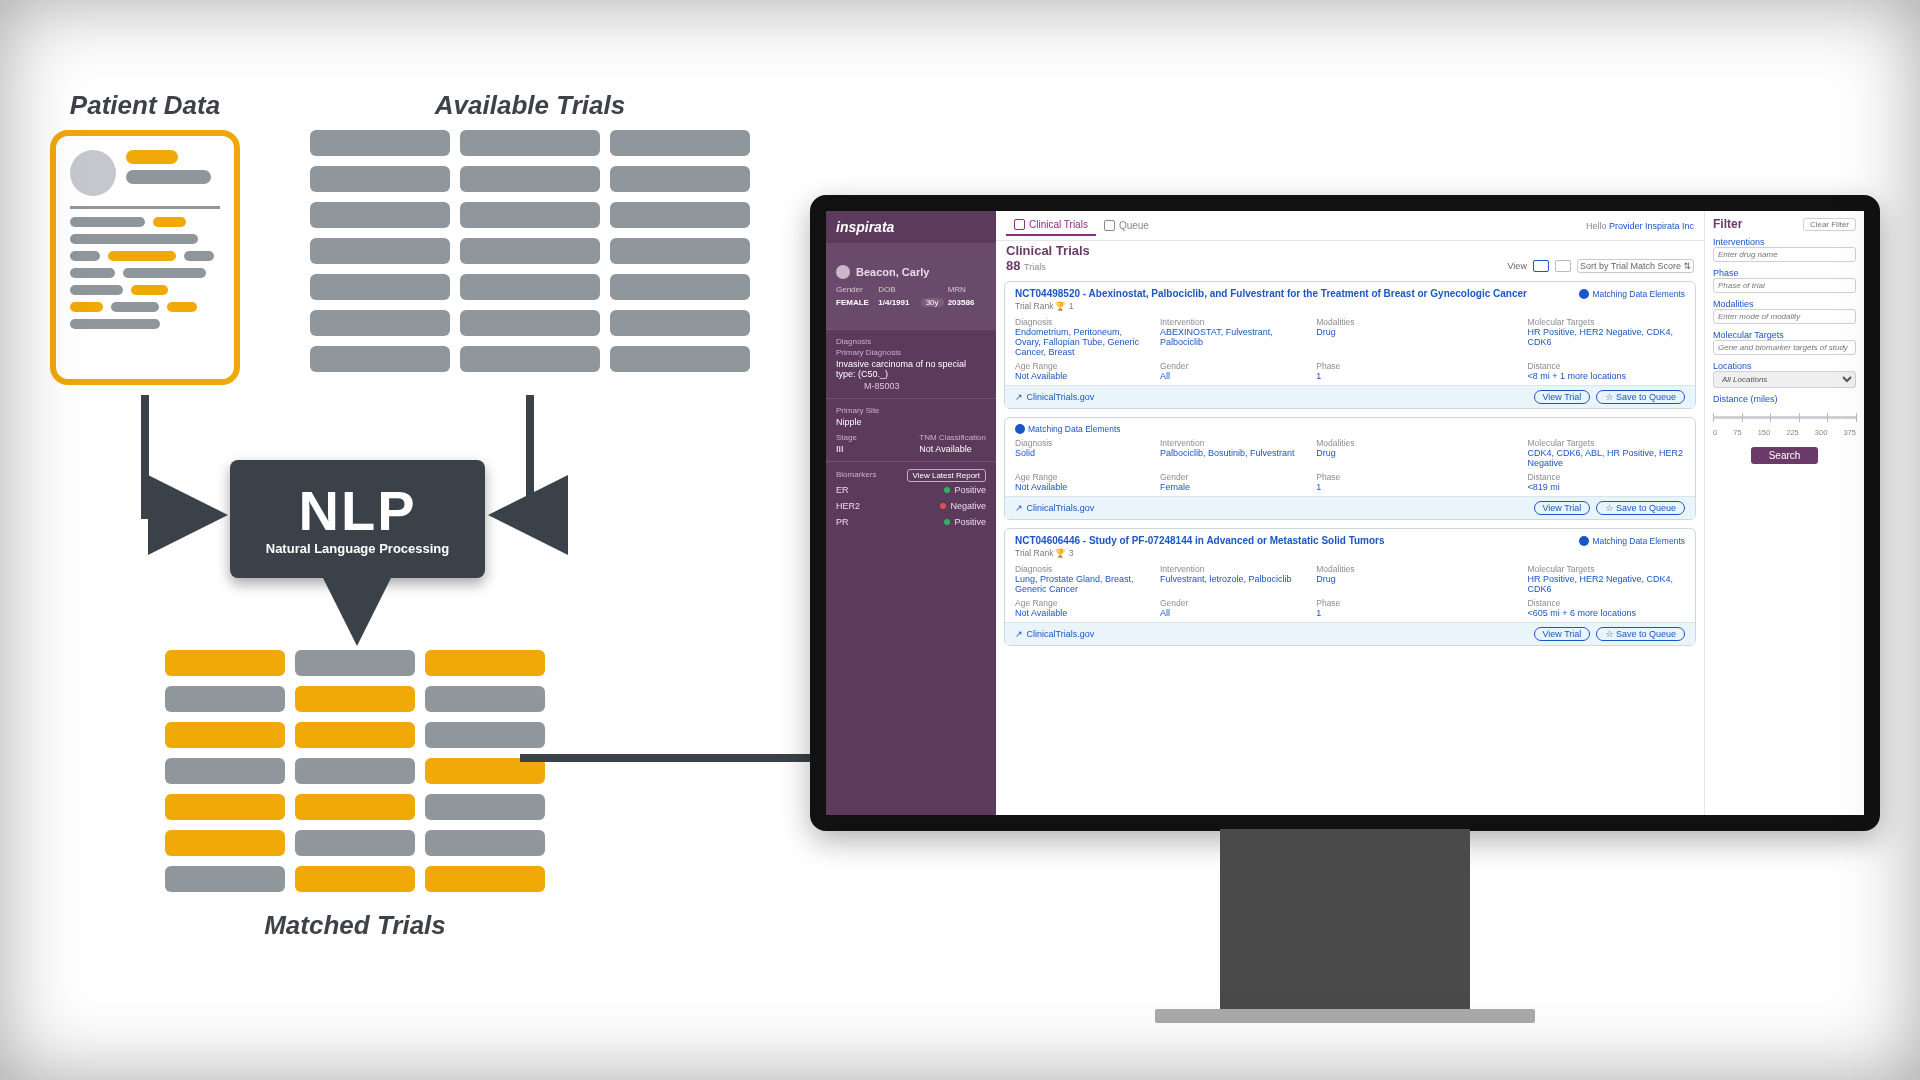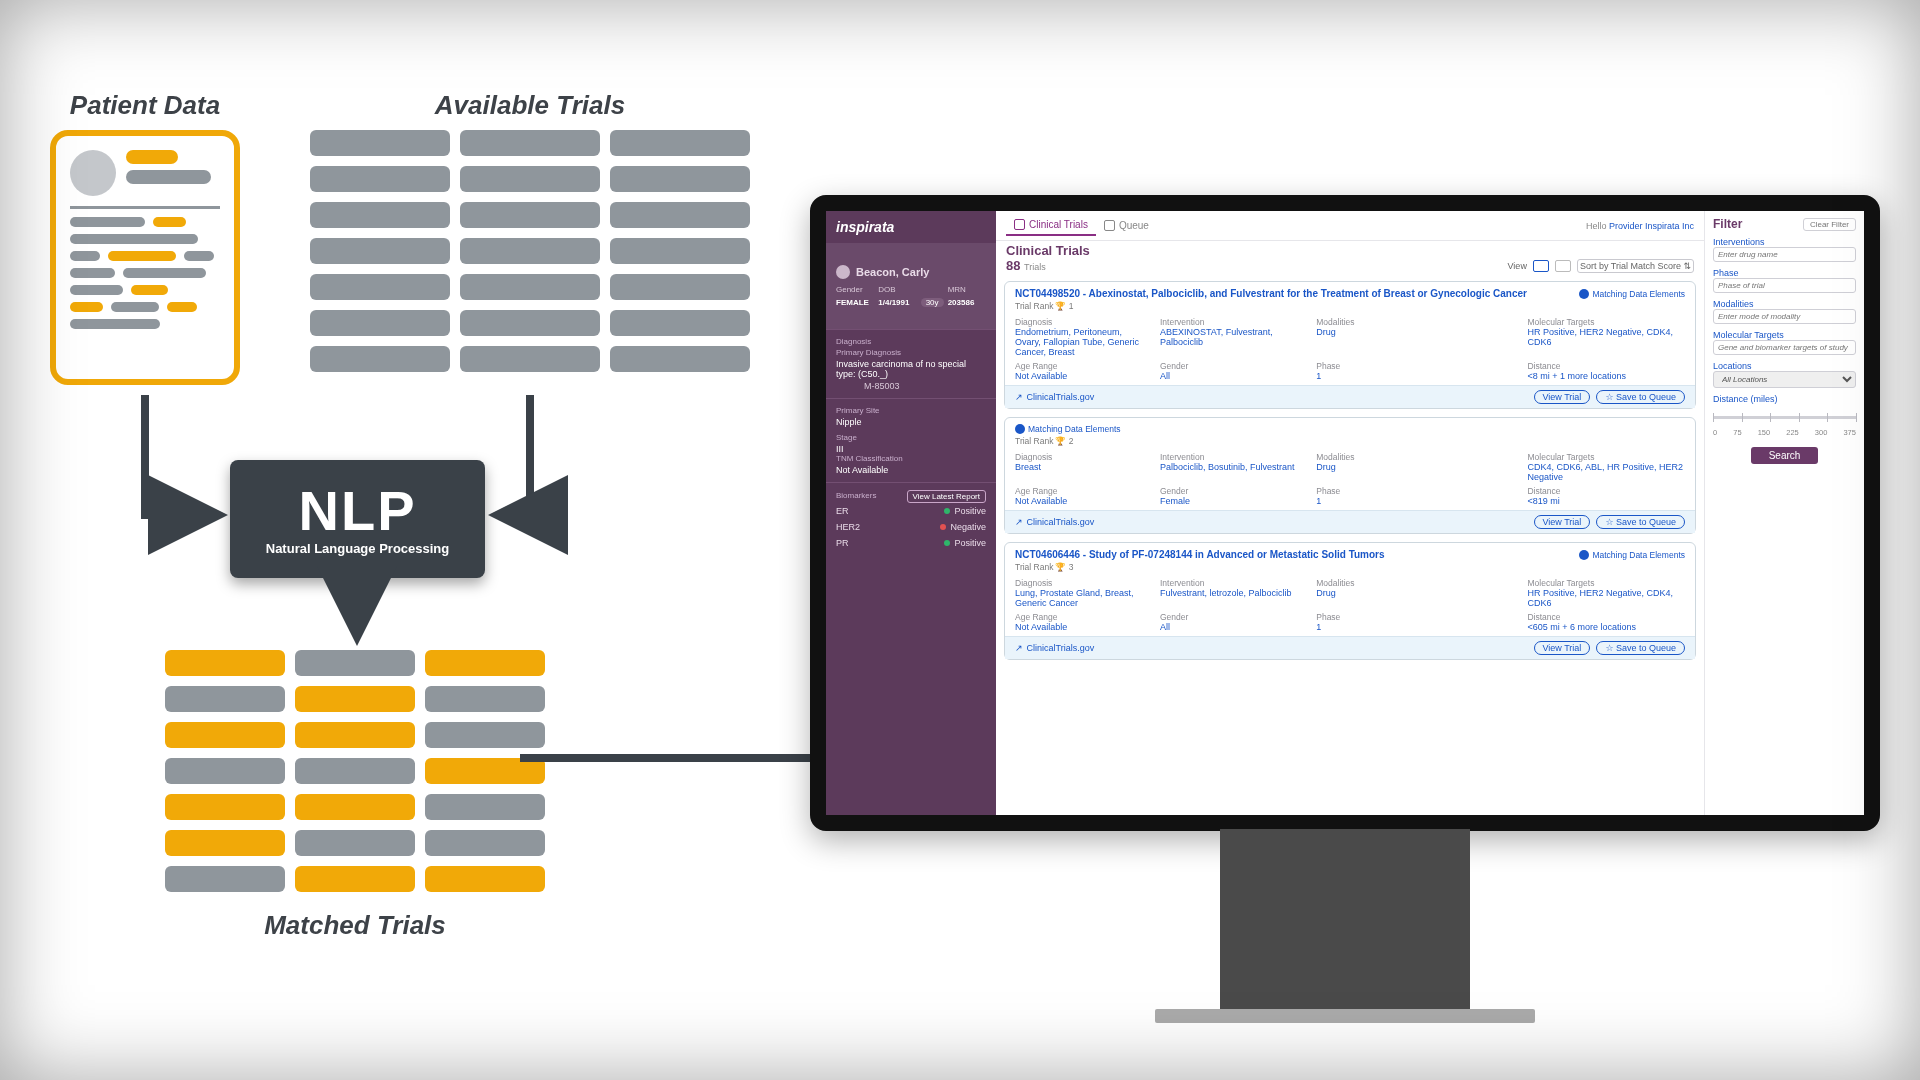--- a/index.html
+++ b/index.html
@@ -54,21 +54,21 @@
   .pblock { background:#6a4a6a; padding: 22px 10px; }
   .pname { display:flex; align-items:center; gap:6px; font-size: 11px; font-weight:600; }
   .pava { width:14px;height:14px;border-radius:50%;background:#cbb7ca; }
   .pmeta { display:grid; grid-template-columns: 1fr 1fr .6fr 1fr; gap:4px; margin-top:6px; font-size:8px; }
   .pmeta .label{ color:#d9c8d8; }
   .pmeta .val{ color:#fff; font-weight:600; }
   .pill { display:inline-block; background:#7d5d7c; color:#fff; border-radius:8px; padding:0 5px; font-size:8px; }
   .sidesec { padding: 7px 10px; border-top:1px solid #734f72; }
   .sidesec h6 { color:#c8aecb; font-size:8px; font-weight:400; margin-bottom:2px; }
   .sidesec .v { color:#fff; font-size:9px; }
-  .side-row { display:flex; justify-content:space-between;flex-direction:column; }
+  .side-row { display:flex; justify-content:space-between; }
   .biom { display:flex; justify-content:space-between; align-items:center; font-size:9px; padding:3px 0; }
   .biom .dot { width:6px; height:6px; border-radius:50%; display:inline-block; margin-right:4px; }
   .dot.green{background:#2fb56a;} .dot.red{background:#e25151;}
   .vlr { border:1px solid #caa6c9; border-radius:3px; font-size:8px; padding:1px 5px; color:#fff; float:right; }
 
   .main { flex:1; display:flex; }
   .center { flex:1; display:flex; flex-direction:column; }
   .tabs { display:flex; align-items:center; border-bottom:1px solid #e6e6ea; padding: 4px 10px; font-size:10px; color:#888; }
   .tab { display:flex; align-items:center; gap:4px; padding: 4px 8px; }
   .tab.active { color:#8a2e84; border-bottom:2px solid #8a2e84; }
@@ -376,25 +376,24 @@
     <span class="btns">
       <button class="btn">View Trial</button>
       <button class="btn"><span class="star">☆</span> Save to Queue</button>
     </span>
   </div>
             </div>
             <div class="tcard">
   <div class="hdr">
     <span class="mde"><span class="b"></span>Matching Data Elements</span>
               </div>
-  <div class="rank">Trial Rank 🏆 2</div>
   <div class="grid5">
     <div>
                   <h6>Diagnosis</h6>
-                  <div class="v">Breast</div>
+                  <div class="v">Solid</div>
                 </div>
     <div>
                   <h6>Intervention</h6>
                   <div class="v">Palbociclib, Bosutinib, Fulvestrant</div>
                 </div>
     <div>
                   <h6>Modalities</h6>
                   <div class="v">Drug</div>
                 </div>
     <div></div>

